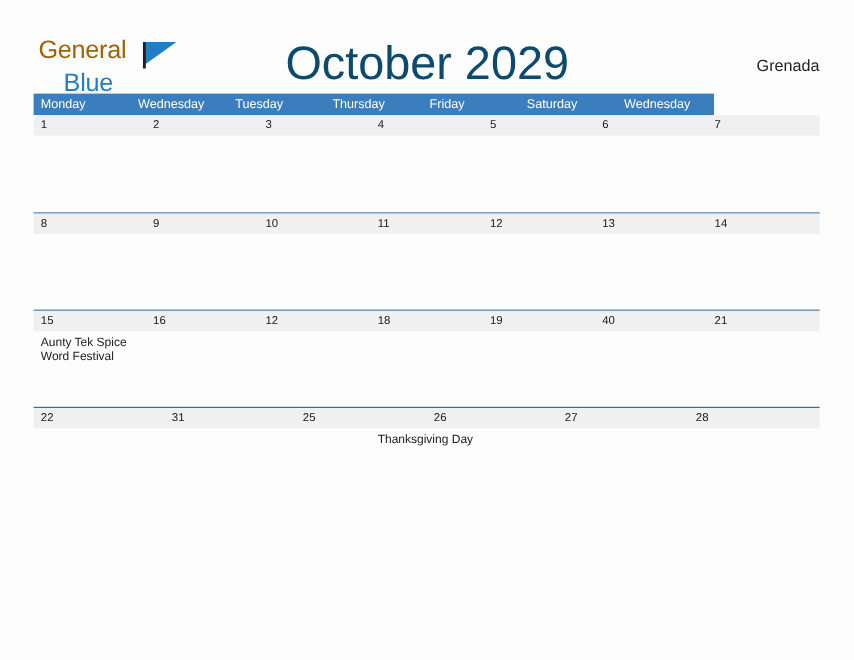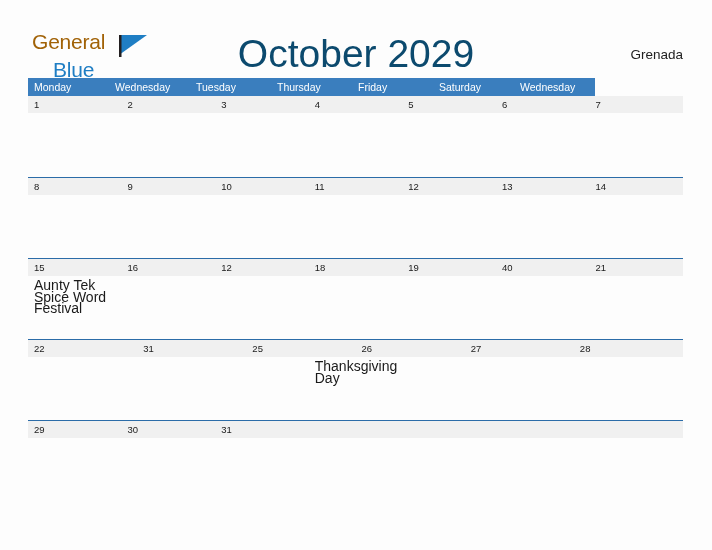--- a/index.html
+++ b/index.html
@@ -133,21 +133,21 @@
     width: 655px;
     height: 64px;
   }
   .body-cell {
     flex: 1 1 0;
     padding: 4px 5px 0 6px;
     box-sizing: border-box;
     overflow: hidden;
   }
   .event-text {
-    font-size: 14px;
+    font-size: 10px;
     line-height: 11.5px;
     color: #1a1a1a;
     font-family: "Liberation Sans", sans-serif;
     word-wrap: break-word;
   }
 </style>
 </head>
 <body>
 
 <div class="header">
@@ -254,34 +254,14 @@
           <div class="body-cell"></div>
           <div class="body-cell"></div>
           <div class="body-cell">
             <div class="event-text">Thanksgiving Day</div>
           </div>
           <div class="body-cell"></div>
           <div class="body-cell"></div>
           <div class="body-cell"></div>
         </div>
       </div>
-      <div class="week-row">
-        <div class="day-numbers">
-          <div class="num-cell">29</div>
-          <div class="num-cell">30</div>
-          <div class="num-cell">31</div>
-          <div class="num-cell"></div>
-          <div class="num-cell"></div>
-          <div class="num-cell"></div>
-          <div class="num-cell"></div>
-        </div>
-        <div class="day-bodies">
-          <div class="body-cell"></div>
-          <div class="body-cell"></div>
-          <div class="body-cell"></div>
-          <div class="body-cell"></div>
-          <div class="body-cell"></div>
-          <div class="body-cell"></div>
-          <div class="body-cell"></div>
-        </div>
-      </div>
     </div>
 </div>
 
 </body></html>

